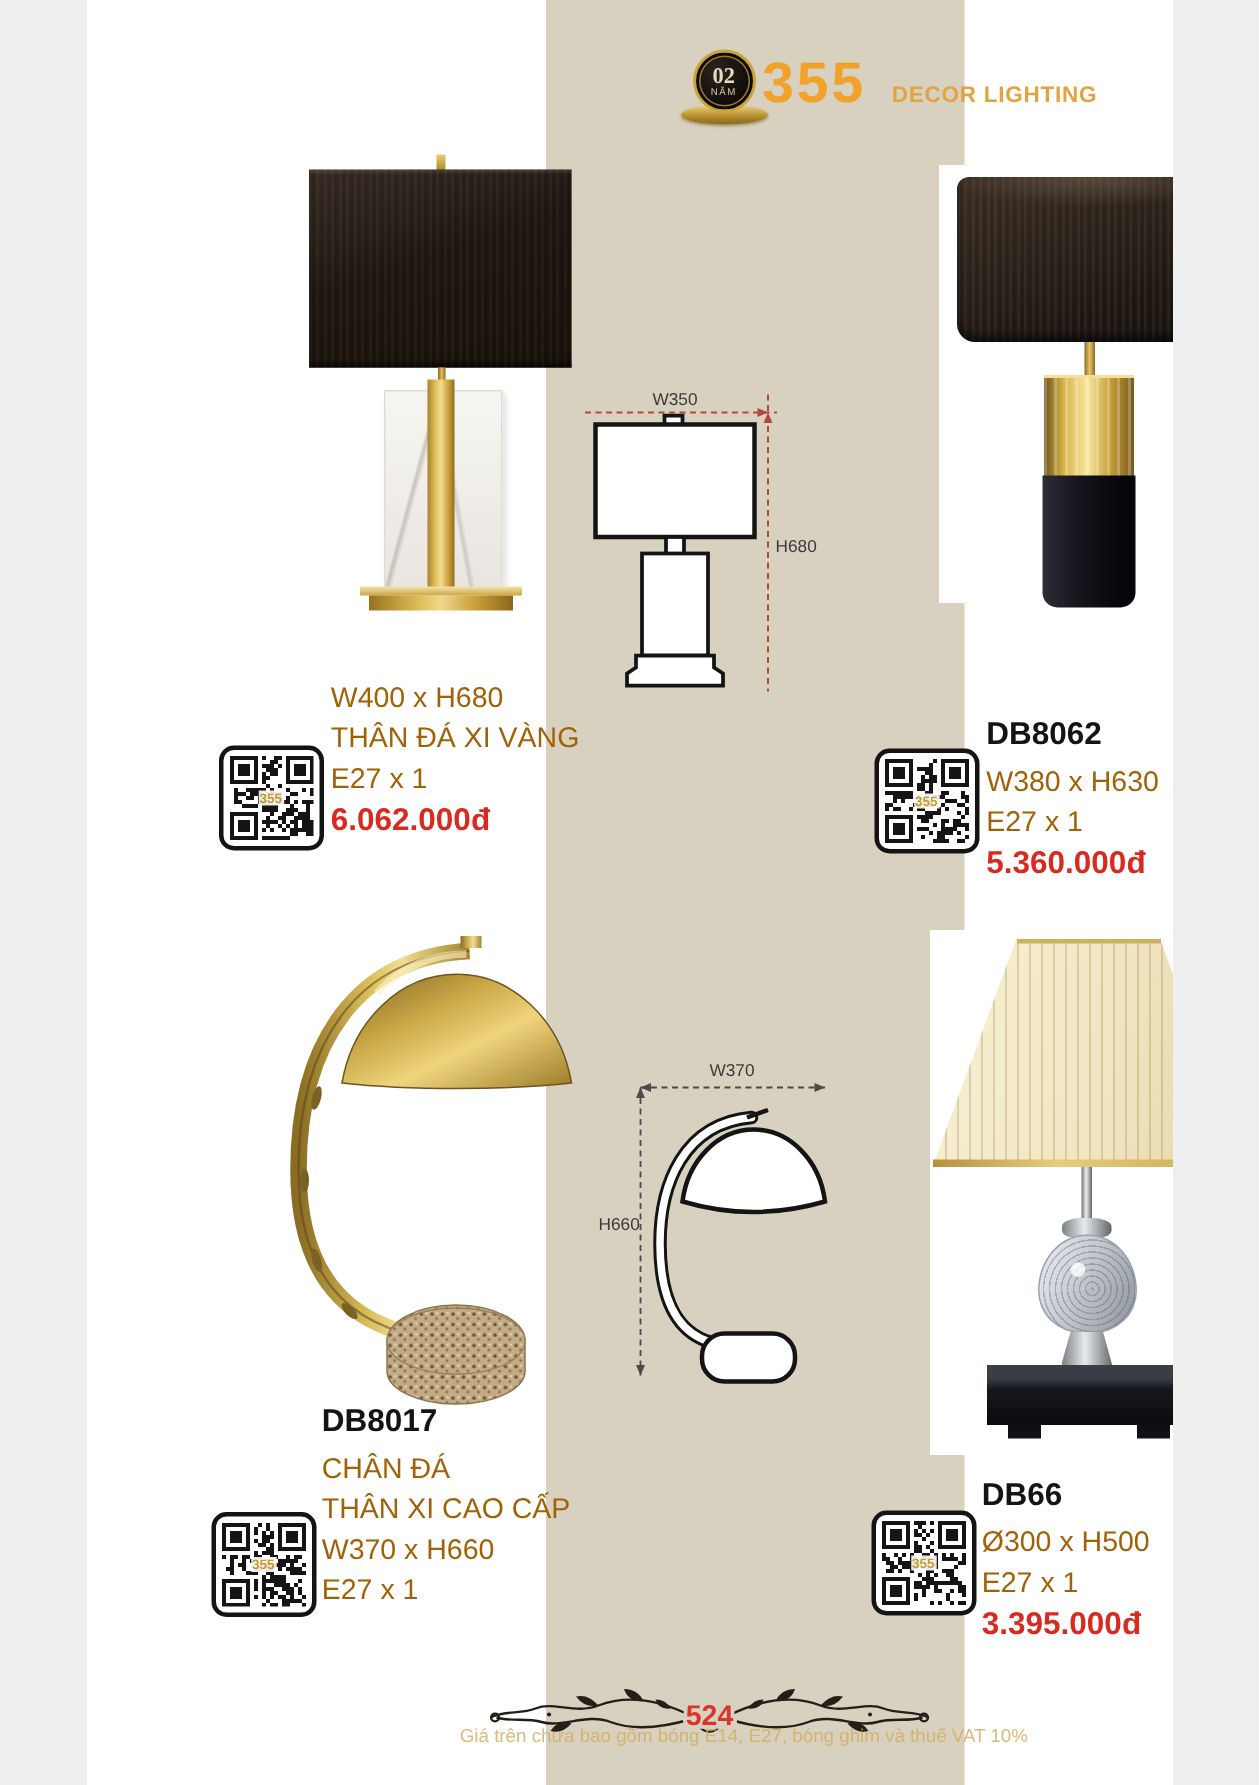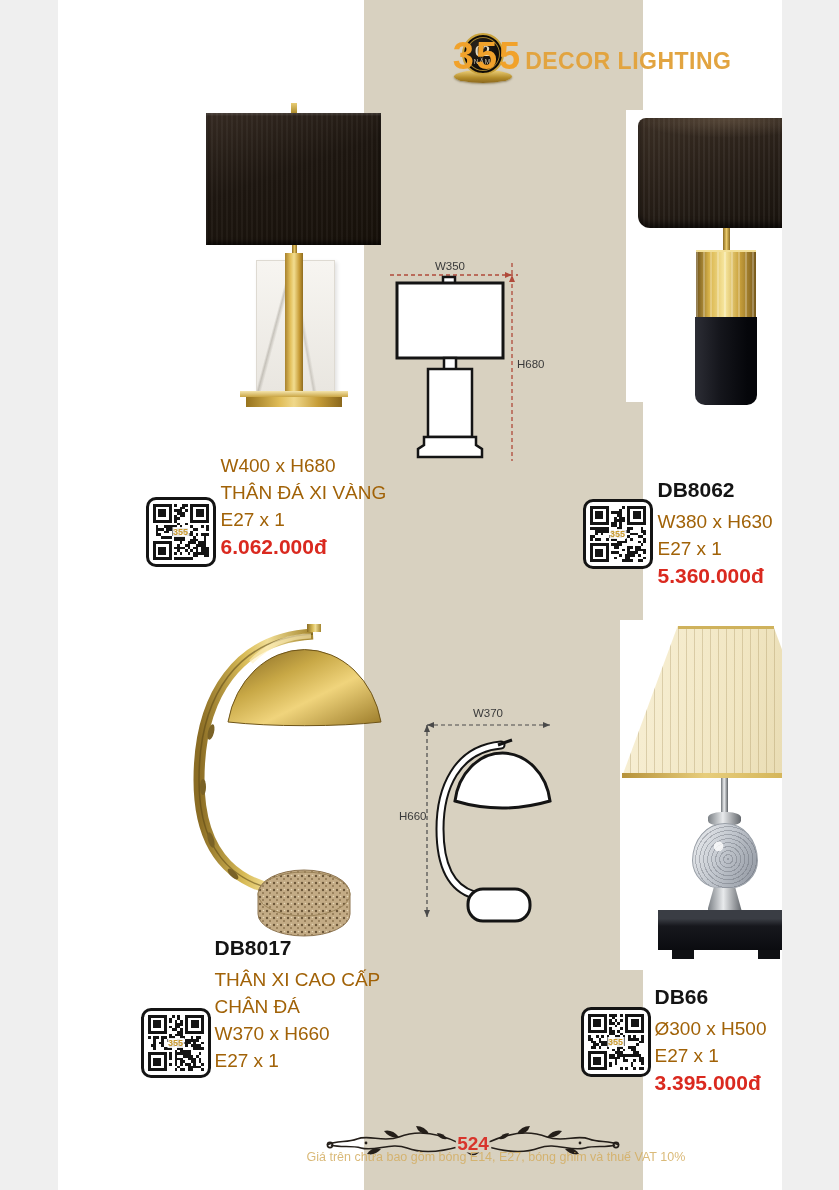--- a/index.html
+++ b/index.html
@@ -19,21 +19,21 @@
     background:radial-gradient(circle at 35% 30%,#2a241c,#0e0b07 70%);
     border:2px solid #caa33c;box-sizing:border-box;
     box-shadow:inset 0 0 0 2px #0d0a07, inset 0 0 0 3px #9c7c2c;
     display:flex;flex-direction:column;align-items:center;justify-content:center;}
   .badge-num{font-family:"Liberation Serif","DejaVu Serif",serif;font-size:15px;font-weight:bold;
     color:#e4dbc4;line-height:14px;}
   .badge-lbl{font-size:6.5px;color:#cfc5ae;letter-spacing:1px;line-height:7px;}
 
   .title{position:absolute;right:50px;top:36px;display:flex;align-items:baseline;}
   .title-num{font-size:38px;font-weight:bold;color:#f1a22b;letter-spacing:2px;line-height:40px;}
-  .title-brand{font-size:23px;font-weight:bold;color:#e2a440;letter-spacing:.5px;margin-left:3px;}
+  .title-brand{font-size:15px;font-weight:bold;color:#e2a440;letter-spacing:.5px;margin-left:17px;}
 
   
   .photo-bg{position:absolute;background:#fff;}
 
   
   .lampA{position:absolute;left:138px;top:103px;width:198px;height:305px;}
   .lampA .finial{position:absolute;left:95px;top:0;width:6px;height:12px;background:linear-gradient(#e8cc74,#a2801f);}
   .lampA .shade{position:absolute;left:10px;top:10px;width:175px;height:132px;
     background:
       repeating-linear-gradient(90deg,rgba(255,255,255,.04) 0 2px,transparent 2px 5px),
@@ -536,22 +536,22 @@
         <rect x="16" y="2" width="3" height="3" fill="#141414"></rect>
         <rect x="0" y="14" width="7" height="7" fill="#141414"></rect>
         <rect x="1" y="15" width="5" height="5" fill="#ffffff"></rect>
         <rect x="2" y="16" width="3" height="3" fill="#141414"></rect>
       </svg>
     <div class="qr-label">355</div>
   </div>
 
   <div class="info" style="left:157px;top:936px;">
     <div class="code">DB8017</div>
+    <div class="spec">CHÂN ĐÁ</div>
     <div class="spec">THÂN XI CAO CẤP</div>
-    <div class="spec">CHÂN ĐÁ</div>
     <div class="spec">W370 x H660</div>
     <div class="spec">E27 x 1</div>
   </div>
   <div class="qr" style="left:83px;top:1008px;">
     <svg class="qr-mod" viewBox="0 0 21 21" shape-rendering="crispEdges">
         <rect x="9" y="0" width="1" height="1" fill="#141414"></rect>
         <rect x="11" y="0" width="1" height="1" fill="#141414"></rect>
         <rect x="8" y="1" width="1" height="1" fill="#141414"></rect>
         <rect x="11" y="1" width="1" height="1" fill="#141414"></rect>
         <rect x="8" y="2" width="1" height="1" fill="#141414"></rect>

